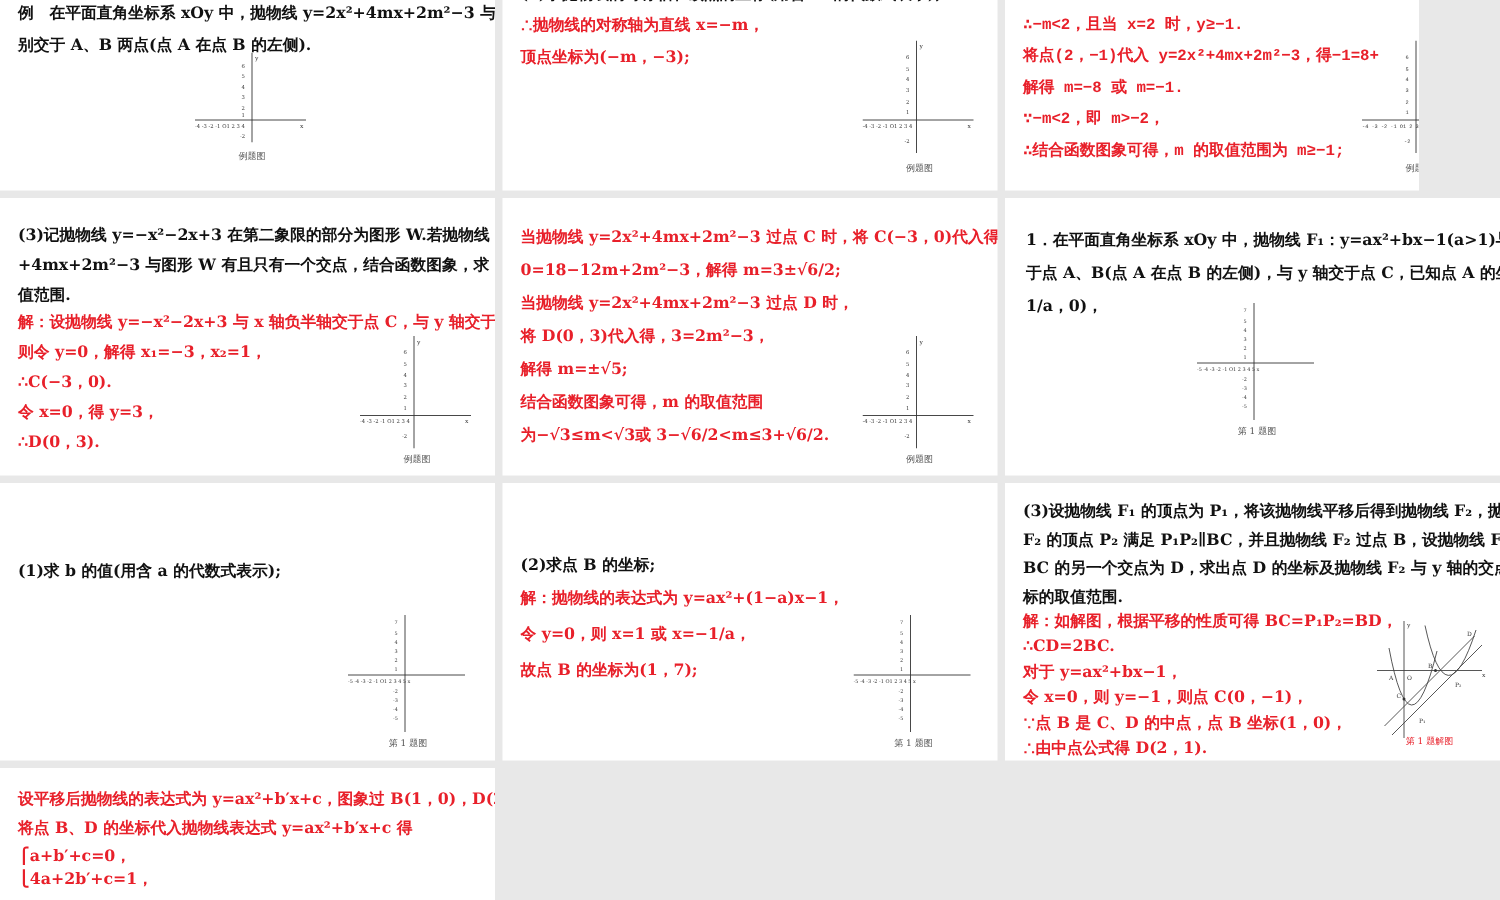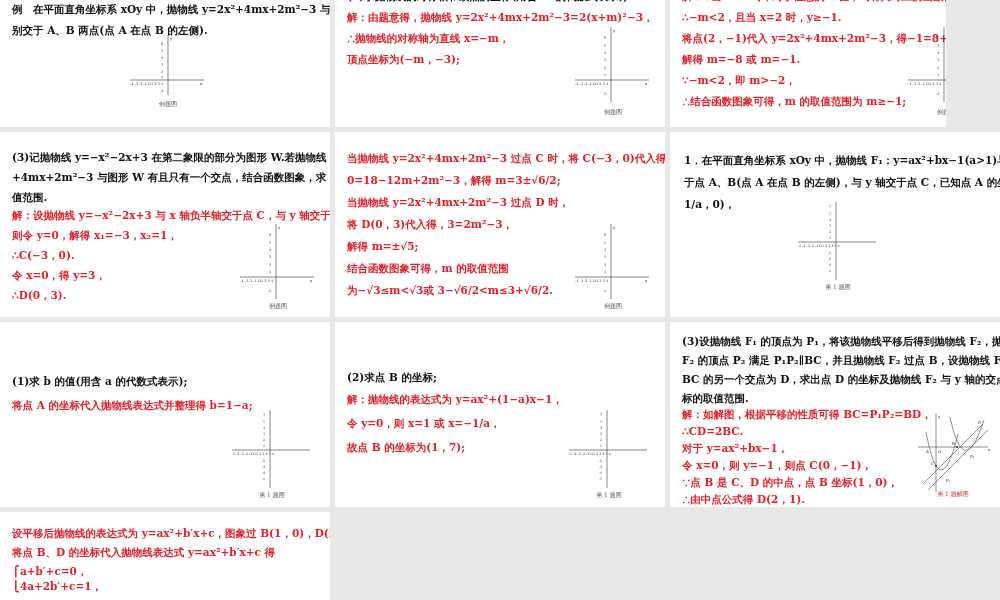--- a/index.html
+++ b/index.html
@@ -33,42 +33,41 @@
     <text x="31" y="38" font-size="3.5" fill="#333">2</text>
       <text x="31" y="43" font-size="3.5" fill="#333">1</text>
     <text x="30" y="57" font-size="3.5" fill="#333">-2</text>
   </svg>
   <div class="cap" style="left:138px;top:100px;">例题图</div>
 </div>
 
 <div class="panel" style="left:335px;top:0;width:330px;height:127px;">
   <div class="txt" style="left:12px;top:-14px;">
     <span class="line">(1)求抛物线的对称轴和顶点的坐标(用含 m 的代数式表示);</span>
-    <span class="line red">解：由题意得，抛物线 y=2x²+4mx+2m²−3=2(x+m)²−3，</span>
     <span class="line red">∴抛物线的对称轴为直线 x=−m，</span>
     <span class="line red">顶点坐标为(−m，−3);</span>
   </div>
   <svg class="fig" style="left:240px;top:27px;" width="76" height="75" viewBox="0 0 76 75">
     <line x1="0" y1="53" x2="74" y2="53" stroke="#333" stroke-width="0.6"></line>
     <line x1="36" y1="75" x2="36" y2="0" stroke="#333" stroke-width="0.6"></line>
     <text x="38" y="5" font-size="4" fill="#333">y</text>
     <text x="70" y="58" font-size="4" fill="#333">x</text>
     <text x="0" y="58" font-size="3.5" fill="#333">-4 -3 -2 -1  O1  2  3  4</text>
     <text x="29" y="12" font-size="3.5" fill="#333">6</text>
       <text x="29" y="20" font-size="3.5" fill="#333">5</text>
     <text x="29" y="27" font-size="3.5" fill="#333">4</text>
       <text x="29" y="34" font-size="3.5" fill="#333">3</text>
     <text x="29" y="42" font-size="3.5" fill="#333">2</text>
       <text x="29" y="49" font-size="3.5" fill="#333">1</text>
     <text x="28" y="68" font-size="3.5" fill="#333">-2</text>
   </svg>
   <div class="cap" style="left:248px;top:108px;">例题图</div>
 </div>
 
-<div class="panel" style="left:670px;top:0;width:276px;height:127px;">
+<div class="panel" style="left:670px;top:0;width:276px;height:127px;font-family:Liberation Mono, monospace;">
   <div class="txt" style="left:12px;top:-14px;">
     <span class="line red">解：∵当 x≥2 时，对于任意的 x 值，均有其对应的函数值 y≥−1，</span>
     <span class="line red">∴−m&lt;2，且当 x=2 时，y≥−1.</span>
     <span class="line red">将点(2，−1)代入 y=2x²+4mx+2m²−3，得−1=8+</span>
     <span class="line red">解得 m=−8 或 m=−1.</span>
     <span class="line red">∵−m&lt;2，即 m&gt;−2，</span>
     <span class="line red">∴结合函数图象可得，m 的取值范围为 m≥−1;</span>
   </div>
   <svg class="fig" style="left:238px;top:27px;" width="76" height="75" viewBox="0 0 76 75">
     <line x1="0" y1="53" x2="74" y2="53" stroke="#333" stroke-width="0.6"></line>
@@ -162,21 +161,20 @@
       <text x="30" y="58" font-size="3.3" fill="#333">-3</text>
     <text x="30" y="64" font-size="3.3" fill="#333">-4</text>
       <text x="30" y="70" font-size="3.3" fill="#333">-5</text>
   </svg>
   <div class="cap" style="left:138px;top:151px;">第 1 题图</div>
 </div>
 
 <div class="panel" style="left:0;top:322px;width:330px;height:185px;padding-left:40px;">
   <div class="txt" style="left:12px;top:48px;line-height:22px;">
     <span class="line" style="height:24px">(1)求 b 的值(用含 a 的代数式表示);</span>
-    <span class="line red" style="height:24px">将点 A 的坐标代入抛物线表达式并整理得 b=1−a;</span>
   </div>
   <svg class="fig" style="left:232px;top:88px;" width="80" height="78" viewBox="0 0 80 78">
     <line x1="0" y1="40" x2="78" y2="40" stroke="#333" stroke-width="0.6"></line>
     <line x1="38" y1="78" x2="38" y2="0" stroke="#333" stroke-width="0.6"></line>
     <text x="0" y="45" font-size="3.3" fill="#333">-5 -4 -3 -2 -1  O1  2  3  4  5  x</text>
     <text x="31" y="6" font-size="3.3" fill="#333">7</text>
       <text x="31" y="13" font-size="3.3" fill="#333">5</text>
     <text x="31" y="19" font-size="3.3" fill="#333">4</text>
       <text x="31" y="25" font-size="3.3" fill="#333">3</text>
     <text x="31" y="31" font-size="3.3" fill="#333">2</text>

